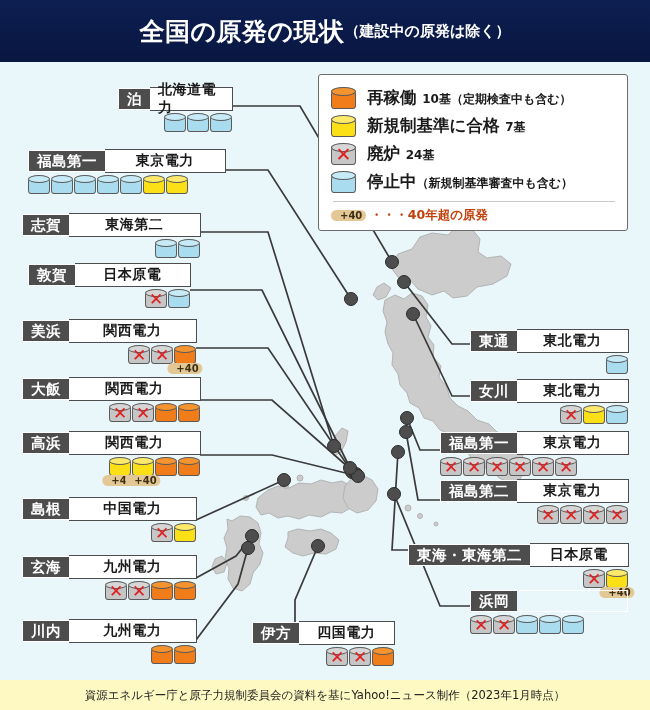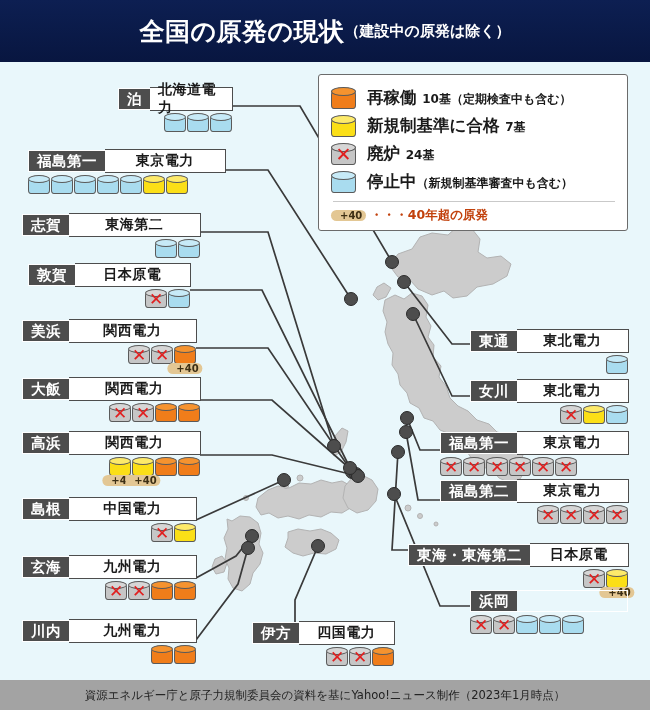--- a/index.html
+++ b/index.html
@@ -15,21 +15,21 @@
     position:absolute; left:0; top:0; width:650px; height:62px;
     background:linear-gradient(180deg,#0d1f52 0%,#081640 100%);
     display:flex; align-items:center; justify-content:center;
   }
   .header-title { color:#fff; font-size:25px; font-weight:bold; letter-spacing:.5px; }
   .header-sub { color:#fff; font-size:15px; font-weight:bold; }
 
   
   .footer {
     position:absolute; left:0; bottom:0; width:650px; height:30px;
-    background:#a3a3a3; display:flex; align-items:center; justify-content:center;
+    background:#fef9c3; display:flex; align-items:center; justify-content:center;
   }
   .footer-text { font-size:11.5px; color:#222; }
 
   
   .legend {
     position:absolute; left:318px; top:74px; width:310px; height:157px;
     background:#ffffff; border:1.6px solid #6b6b6b; border-radius:3px;
     padding:9px 10px 6px 12px;
   }
   .legend-row { display:flex; align-items:center; height:28px; }

